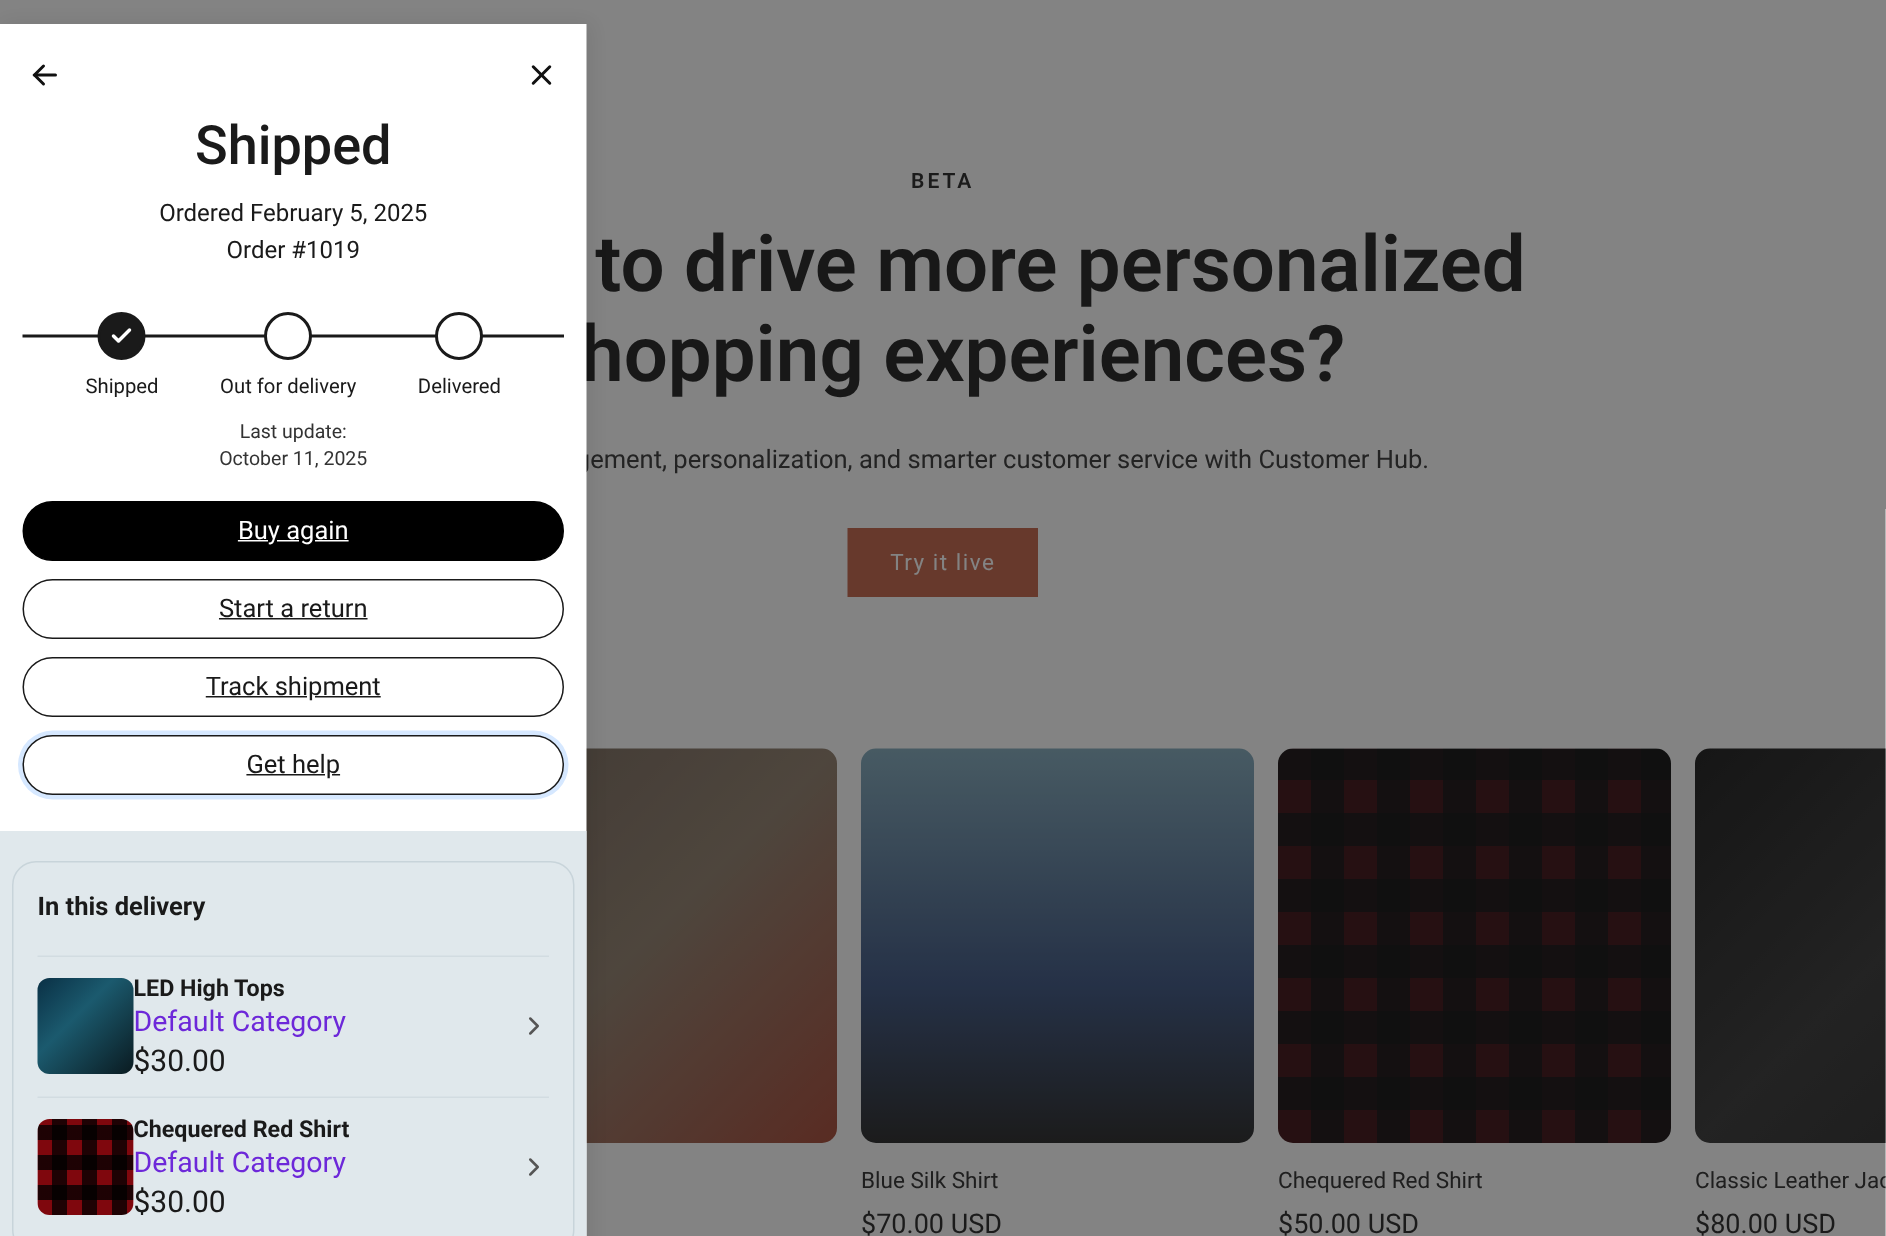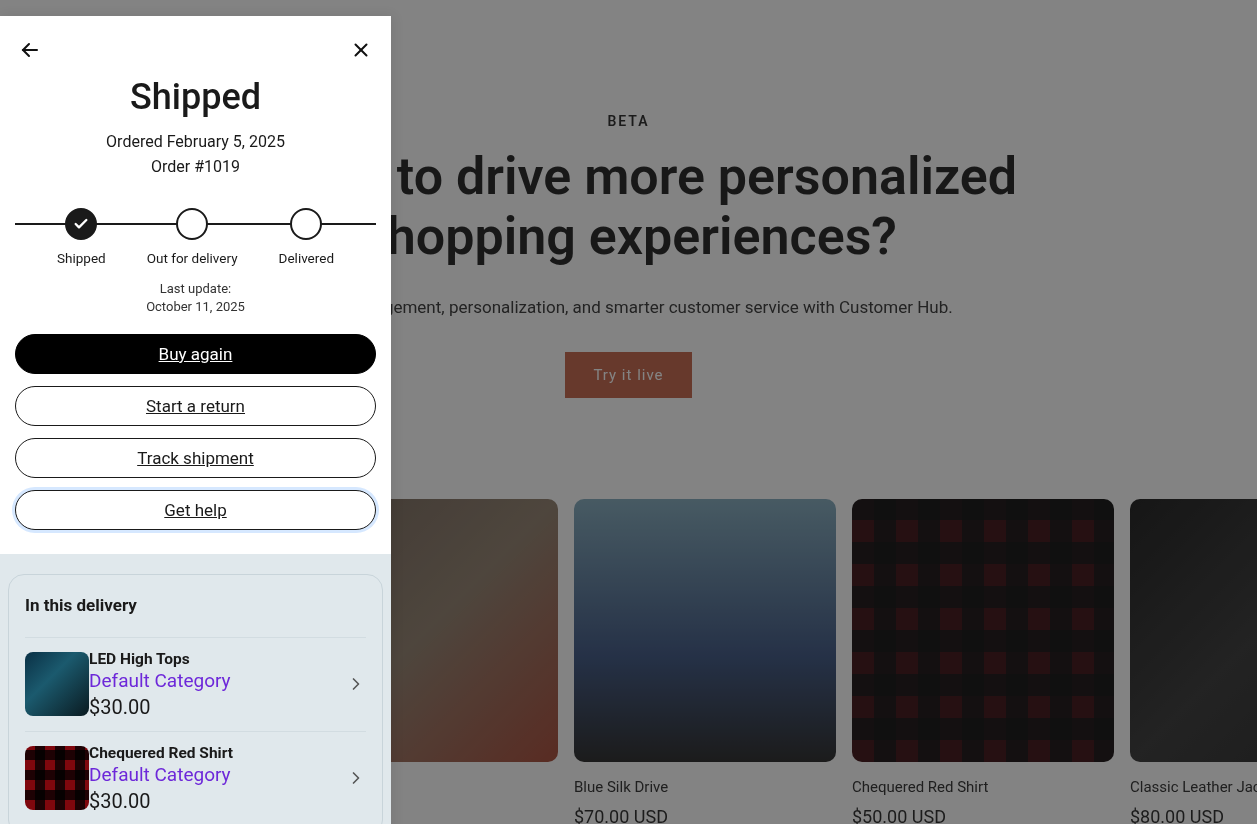--- a/index.html
+++ b/index.html
@@ -305,21 +305,21 @@
   </div>
 
   <div class="product-row">
     <div class="product-card">
       <div class="product-img bag"></div>
       <div class="product-name">Bag</div>
       <div class="product-price">USD</div>
     </div>
     <div class="product-card">
       <div class="product-img tux"></div>
-      <div class="product-name">Blue Silk Drive</div>
+      <div class="product-name">Blue Silk Shirt</div>
       <div class="product-price">$70.00 USD</div>
     </div>
     <div class="product-card">
       <div class="product-img shirt"></div>
       <div class="product-name">Chequered Red Shirt</div>
       <div class="product-price">$50.00 USD</div>
     </div>
     <div class="product-card">
       <div class="product-img jacket"></div>
       <div class="product-name">Classic Leather Jac</div>

